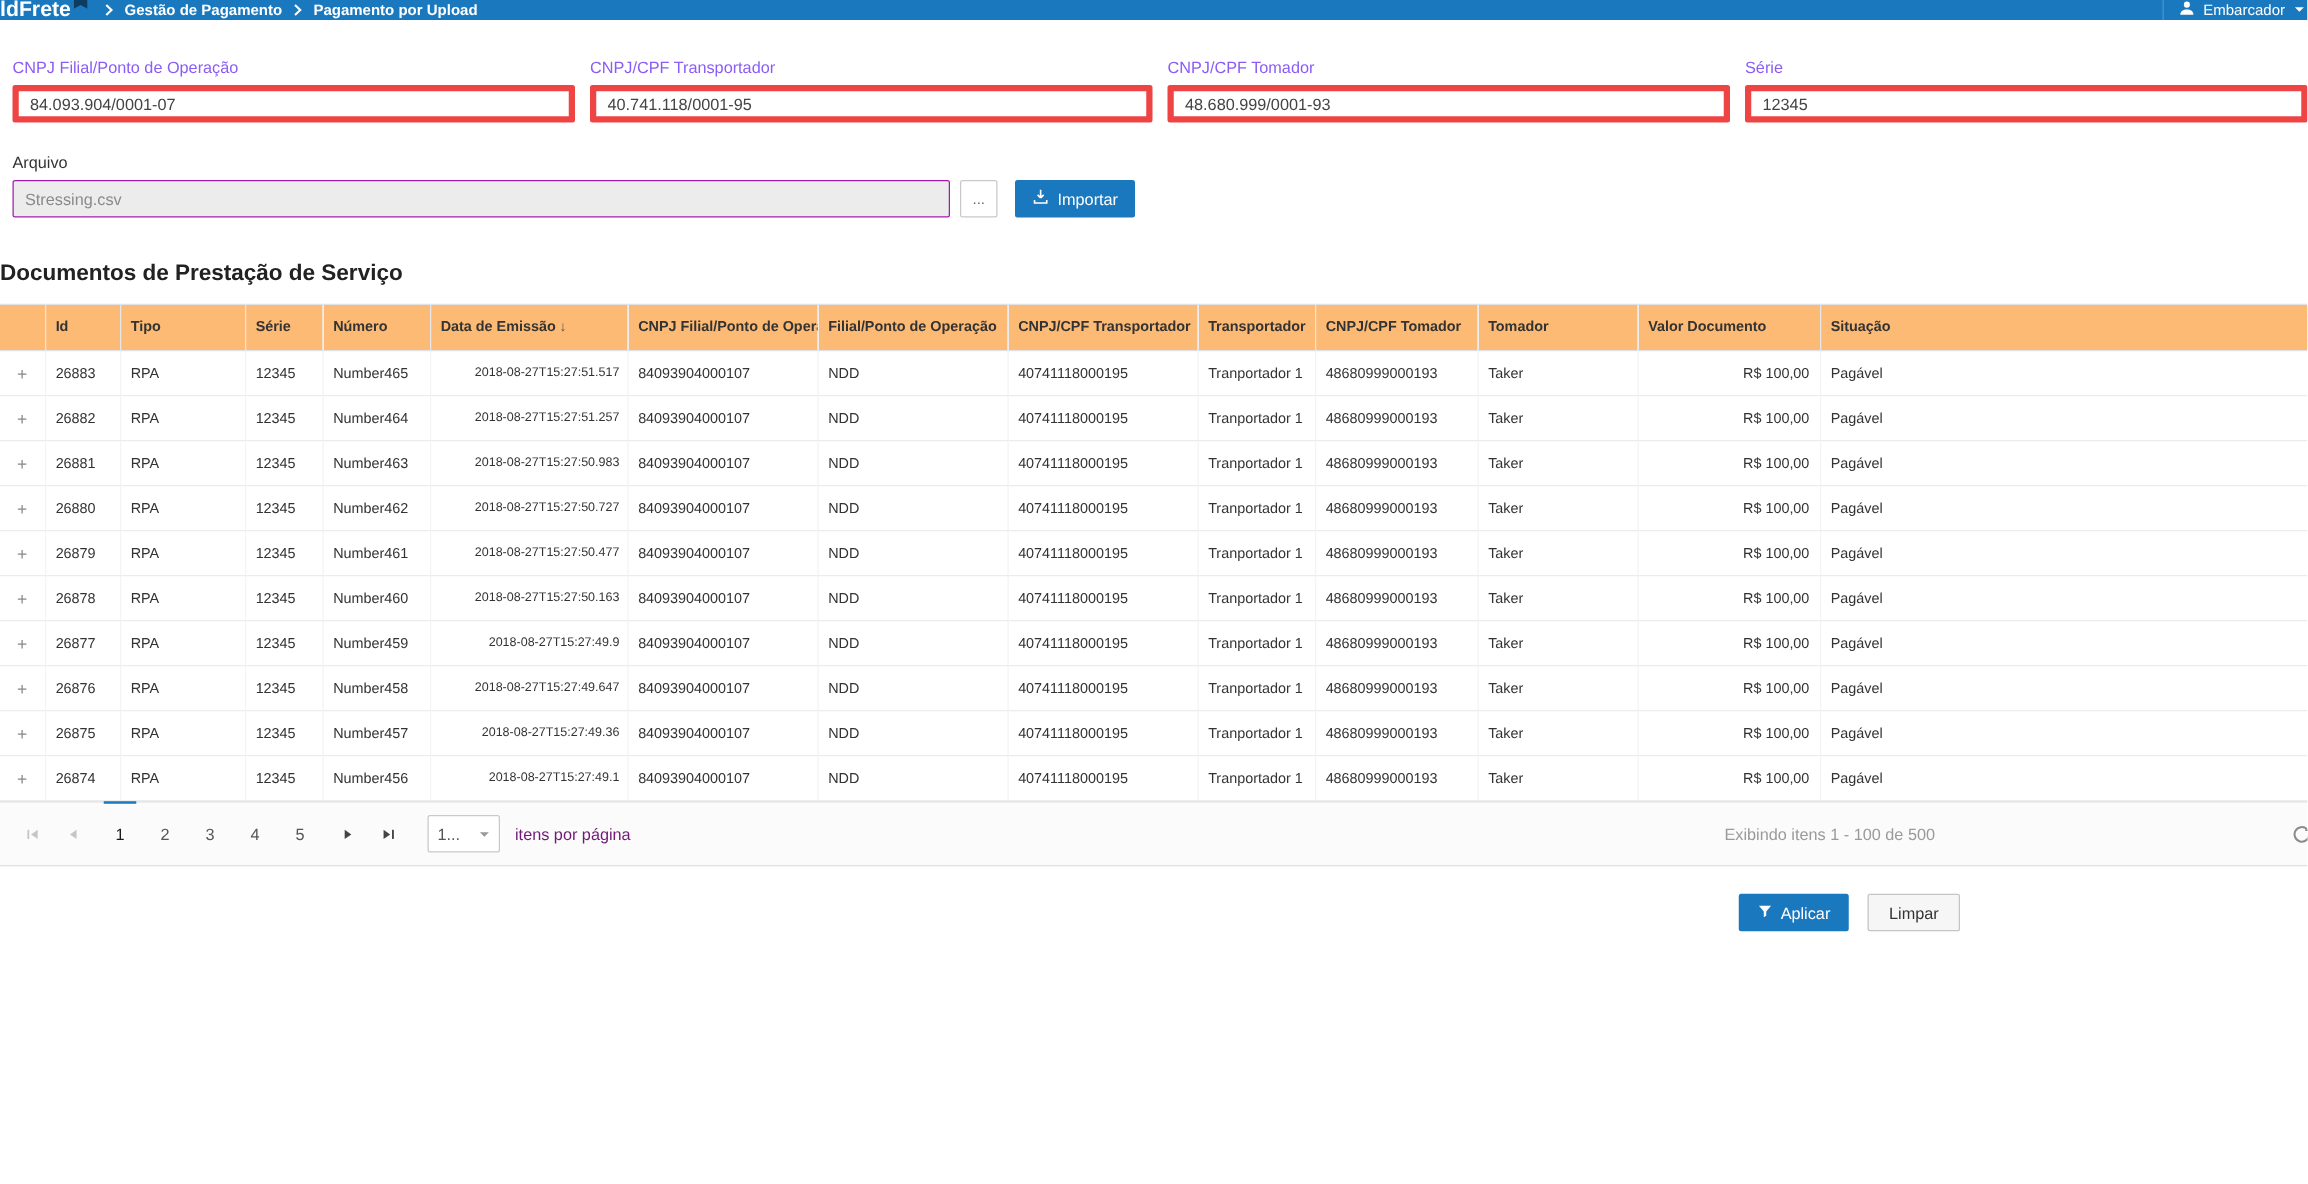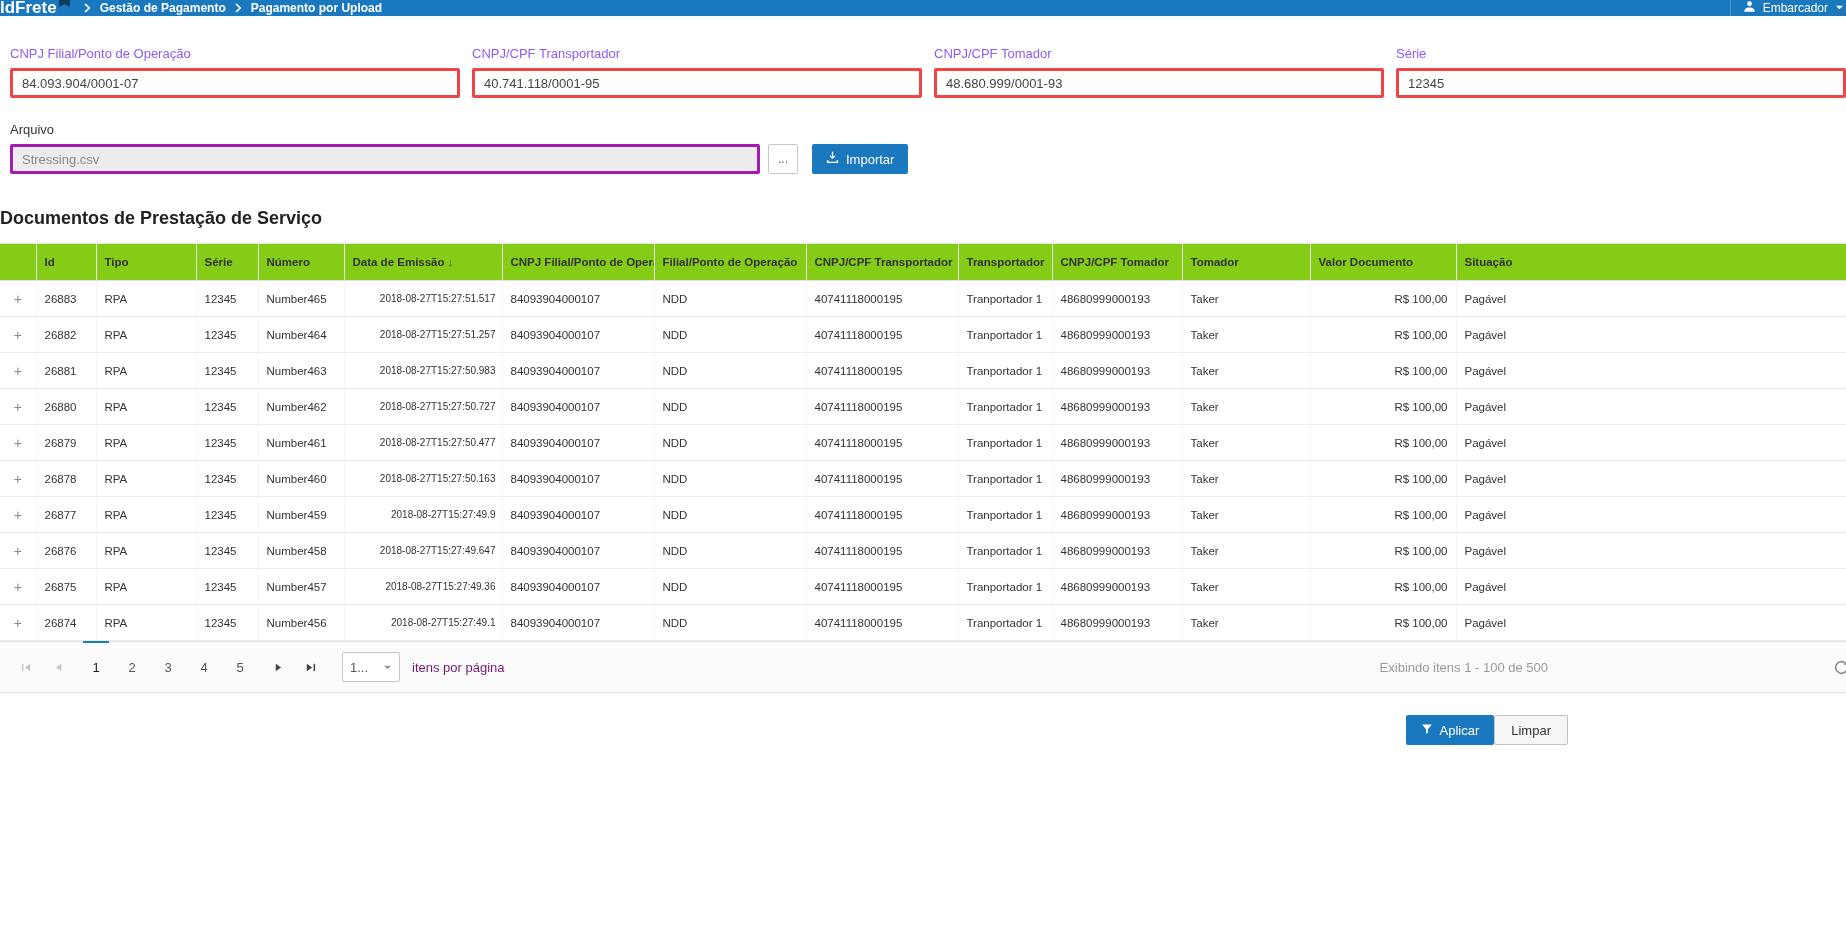--- a/index.html
+++ b/index.html
@@ -17,34 +17,34 @@
   .logo-flag { margin-top: 4px; }
   .crumbs { display: flex; align-items: center; gap: 9px; margin-left: 14px; font-size: 12px; font-weight: bold; }
   .crumb { cursor: pointer; }
   .crumb-sep svg { display: block; }
   .user-menu { margin-left: auto; height: 30px; display: flex; align-items: center; gap: 7px;
     padding: 0 2px 0 12px; border-left: 1px solid rgba(255,255,255,.22); font-size: 12px; cursor: pointer; }
 
   
   .filters { display: grid; grid-template-columns: repeat(4, 1fr); column-gap: 12px; padding-left: 10px; margin-top: 30px; }
   .field label { display: block; font-size: 13px; color: #8b5cf6; margin-bottom: 7px; }
-  .text-input { width: 100%; height: 30px; border: 3px solid #ef4444; border-radius: 2px; padding: 0 9px; font-size: 13px; color: #444; background: #fff; }
+  .text-input { width: 100%; height: 30px; border: 5px solid #ef4444; border-radius: 2px; padding: 0 9px; font-size: 13px; color: #444; background: #fff; }
 
   .file-section { padding-left: 10px; margin-top: 24px; }
   .file-section label { display: block; font-size: 13px; color: #333; margin-bottom: 7px; }
   .file-row { display: flex; align-items: center; }
-  .file-input { width: 750px; height: 30px; border: 3px solid #a21caf; border-radius: 2px; padding: 0 9px; font-size: 13px; color: #8a8a8a; background: #ececec; }
+  .file-input { width: 750px; height: 30px; border: 1px solid #a21caf; border-radius: 2px; padding: 0 9px; font-size: 13px; color: #8a8a8a; background: #ececec; }
   .browse-btn { width: 30px; height: 30px; margin-left: 8px; border: 1px solid #c9c9c9; border-radius: 2px; background: #fff; color: #666; font-size: 12px; line-height: 1; }
   .import-btn { height: 30px; margin-left: 14px; border: none; border-radius: 2px; background: #1a78be; color: #fff; font-size: 13px; display: flex; align-items: center; gap: 7px; padding: 0 14px; }
 
   .section-title { font-size: 18px; font-weight: 700; color: #222; margin-top: 34px; }
 
   
   .grid { width: 100%; border-collapse: collapse; table-layout: fixed; margin-top: 14px; }
-  .grid th { background: #84cc16; font-size: 11.5px; font-weight: bold; color: #333; text-align: left;
+  .grid th { background: #fdba74; font-size: 11.5px; font-weight: bold; color: #333; text-align: left;
     height: 37px; padding: 0 8px; border-top: 1px solid #dfe3e6; border-bottom: 1px solid #dfe3e6;
     white-space: nowrap; overflow: hidden; cursor: pointer; }
   .grid th + th { border-left: 1px solid #e4e7ea; }
   .grid td { font-size: 11.5px; color: #333; height: 36px; padding: 0 8px; border-bottom: 1px solid #ececec;
     white-space: nowrap; overflow: hidden; background: #fff; }
   .grid td + td { border-left: 1px solid #f4f4f4; }
   .col-expand { width: 36px; text-align: center; }
   td.col-expand { color: #8a8a8a; font-size: 14px; cursor: pointer; }
   .col-id { width: 60px; }
   .col-tipo { width: 100px; }
@@ -73,21 +73,21 @@
   .page-size { width: 58px; height: 30px; border: 1px solid #c9c9c9; border-radius: 2px; background: #fff;
     display: flex; align-items: center; justify-content: space-between; padding: 0 7px; margin-left: 16px;
     font-size: 13px; color: #555; cursor: pointer; }
   .page-size .caret { color: #999; display: flex; }
   .page-size-label { margin-left: 12px; font-size: 13px; color: #701a75; }
   .pager-status { margin-left: auto; margin-right: 288px; font-size: 13px; color: #9a9a9a; }
   .pager-refresh { position: absolute; right: -7px; top: 50%; transform: translateY(-50%); color: #8a8a8a;
     background: none; border: none; width: 24px; height: 24px; display: flex; align-items: center; justify-content: center; }
 
   
-  .actions { display: flex; justify-content: flex-end; gap: 0; margin-top: 22px; padding-right: 278px; }
+  .actions { display: flex; justify-content: flex-end; gap: 15px; margin-top: 22px; padding-right: 278px; }
   .apply-btn { height: 30px; background: #1a78be; border: none; border-radius: 2px; color: #fff; font-size: 13px;
     display: flex; align-items: center; gap: 7px; padding: 0 15px; }
   .clear-btn { height: 30px; background: #f6f6f6; border: 1px solid #c4c4c4; border-radius: 2px; color: #333; font-size: 13px; padding: 0 16px; }
 </style>
 </head>
 <body>
 
 <header class="topbar">
   <div class="logo">
     <span>ldFrete</span>

